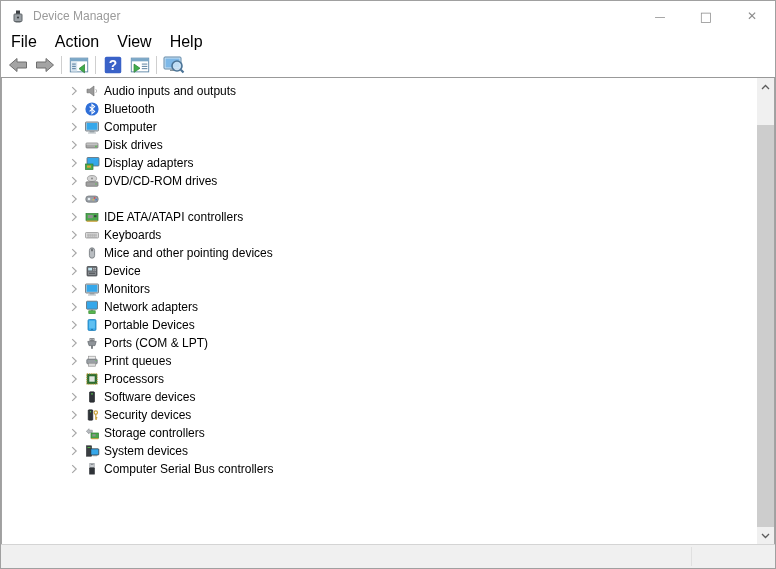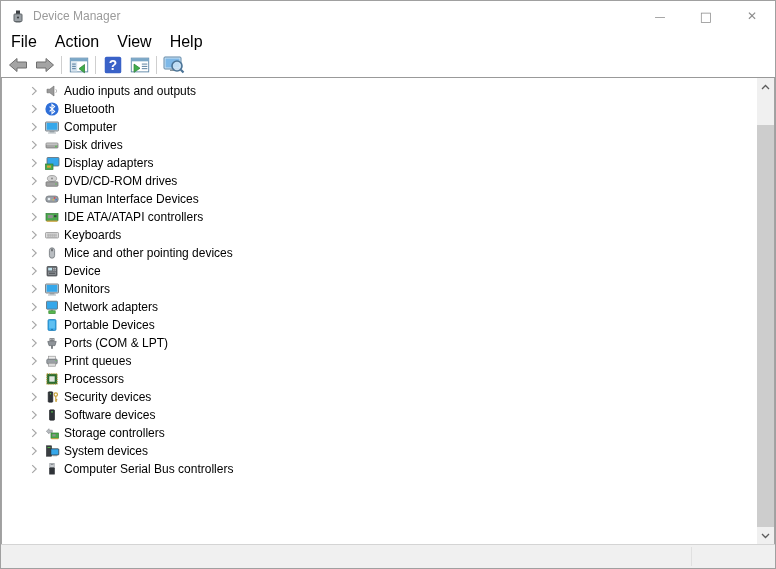--- a/index.html
+++ b/index.html
@@ -79,20 +79,21 @@
     flex: 1 1 auto;
     padding-top: 4px;
     background: #fff;
     overflow: hidden;
   }
   .tree-row {
     height: 18px;
     display: flex; align-items: center;
     padding-left: 24px;
     white-space: nowrap;
+    margin-left: 40px;
   }
   .chev { width: 16px; height: 16px; flex: 0 0 16px; display: flex; align-items: center; justify-content: center; }
   .node-icon { width: 16px; height: 16px; flex: 0 0 16px; margin: 0 3px 0 2px; }
   .node-label { font-size: 12px; color: #000; padding-left: 1px; }
   
   .scrollbar {
     flex: 0 0 17px; width: 17px;
     background: #f0f0f0;
     position: relative;
   }
@@ -293,21 +294,20 @@
               <path d="M6.2 4.2l4 3.8-4 3.8" fill="none" stroke="#a6a6a6" stroke-width="1.15"></path>
             </svg>
           </span>
           <span class="node-icon"><svg width="16" height="16" viewBox="0 0 16 16">
               <rect x="1.8" y="5" width="12.4" height="6.2" rx="2.8" fill="#9aa0a6" stroke="#6b7075" stroke-width="0.7"></rect>
               <circle cx="5" cy="8" r="1.3" fill="#e8eef2"></circle>
               <circle cx="10.6" cy="6.9" r="0.85" fill="#d94a4a"></circle>
               <circle cx="12.2" cy="8.6" r="0.85" fill="#3f7fd6"></circle>
               <circle cx="9.2" cy="8.8" r="0.8" fill="#e0c23a"></circle>
             </svg></span>
-          <span class="node-label">Human Interface Devices</span>
         </div>
         <div class="tree-row">
           <span class="chev">
             <svg width="16" height="16" viewBox="0 0 16 16">
               <path d="M6.2 4.2l4 3.8-4 3.8" fill="none" stroke="#a6a6a6" stroke-width="1.15"></path>
             </svg>
           </span>
           <span class="node-icon"><svg width="16" height="16" viewBox="0 0 16 16">
               <rect x="2" y="4.5" width="12" height="7" fill="#49a94c" stroke="#2f7a33" stroke-width="0.7"></rect>
               <rect x="3.8" y="6" width="5" height="3.2" fill="#8f8f8f"></rect>
@@ -442,38 +442,38 @@
             </svg></span>
           <span class="node-label">Processors</span>
         </div>
         <div class="tree-row">
           <span class="chev">
             <svg width="16" height="16" viewBox="0 0 16 16">
               <path d="M6.2 4.2l4 3.8-4 3.8" fill="none" stroke="#a6a6a6" stroke-width="1.15"></path>
             </svg>
           </span>
           <span class="node-icon"><svg width="16" height="16" viewBox="0 0 16 16">
+              <rect x="5.5" y="2.8" width="5" height="10.4" rx="0.8" fill="#2f3338" stroke="#1a1d20" stroke-width="0.6"></rect>
+              <circle cx="8" cy="4.9" r="0.8" fill="#57c04b"></circle>
+            </svg></span>
+          <span class="node-label">Software devices</span>
+        </div>
+        <div class="tree-row">
+          <span class="chev">
+            <svg width="16" height="16" viewBox="0 0 16 16">
+              <path d="M6.2 4.2l4 3.8-4 3.8" fill="none" stroke="#a6a6a6" stroke-width="1.15"></path>
+            </svg>
+          </span>
+          <span class="node-icon"><svg width="16" height="16" viewBox="0 0 16 16">
               <rect x="4.2" y="2.8" width="4.6" height="10.4" rx="0.8" fill="#2f3338" stroke="#1a1d20" stroke-width="0.6"></rect>
               <circle cx="6.5" cy="4.8" r="0.7" fill="#57c04b"></circle>
               <circle cx="11.8" cy="5.6" r="1.7" fill="none" stroke="#c9a23a" stroke-width="1.2"></circle>
               <path d="M11.8 7.3v5.4M11.8 10.6h1.5M11.8 12.2h1.2" stroke="#c9a23a" stroke-width="1.2"></path>
             </svg></span>
           <span class="node-label">Security devices</span>
-        </div>
-        <div class="tree-row">
-          <span class="chev">
-            <svg width="16" height="16" viewBox="0 0 16 16">
-              <path d="M6.2 4.2l4 3.8-4 3.8" fill="none" stroke="#a6a6a6" stroke-width="1.15"></path>
-            </svg>
-          </span>
-          <span class="node-icon"><svg width="16" height="16" viewBox="0 0 16 16">
-              <rect x="5.5" y="2.8" width="5" height="10.4" rx="0.8" fill="#2f3338" stroke="#1a1d20" stroke-width="0.6"></rect>
-              <circle cx="8" cy="4.9" r="0.8" fill="#57c04b"></circle>
-            </svg></span>
-          <span class="node-label">Software devices</span>
         </div>
         <div class="tree-row">
           <span class="chev">
             <svg width="16" height="16" viewBox="0 0 16 16">
               <path d="M6.2 4.2l4 3.8-4 3.8" fill="none" stroke="#a6a6a6" stroke-width="1.15"></path>
             </svg>
           </span>
           <span class="node-icon"><svg width="16" height="16" viewBox="0 0 16 16">
               <path d="M2.3 6.3l2.8-2.6v1.5h3.2v2.2H5.1v1.5z" fill="#b9bdc1" stroke="#7a7f84" stroke-width="0.5"></path>
               <rect x="7" y="8" width="7.5" height="5.2" fill="#49a94c" stroke="#2f7a33" stroke-width="0.7"></rect>

